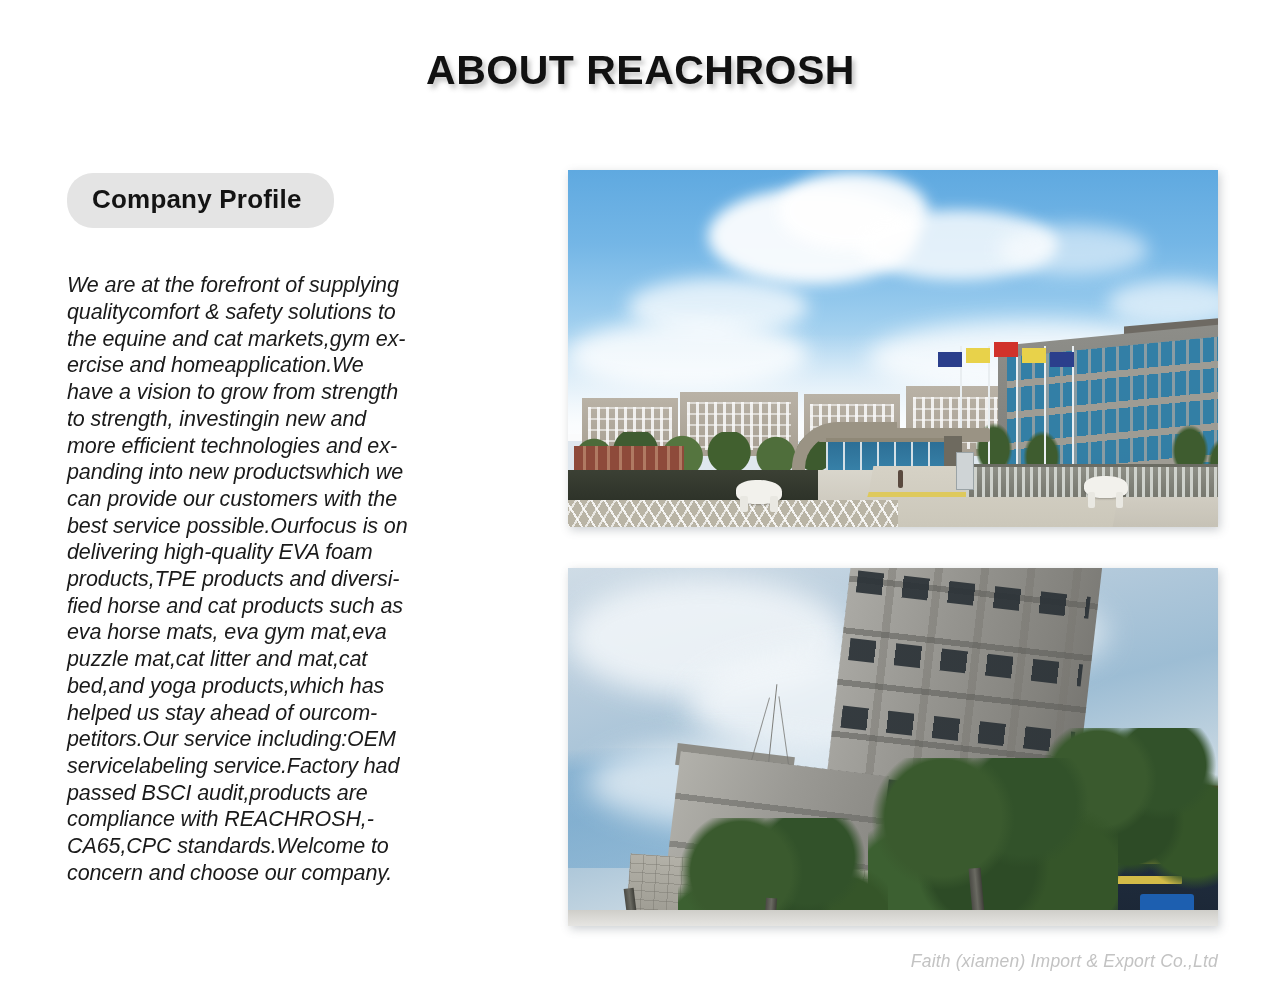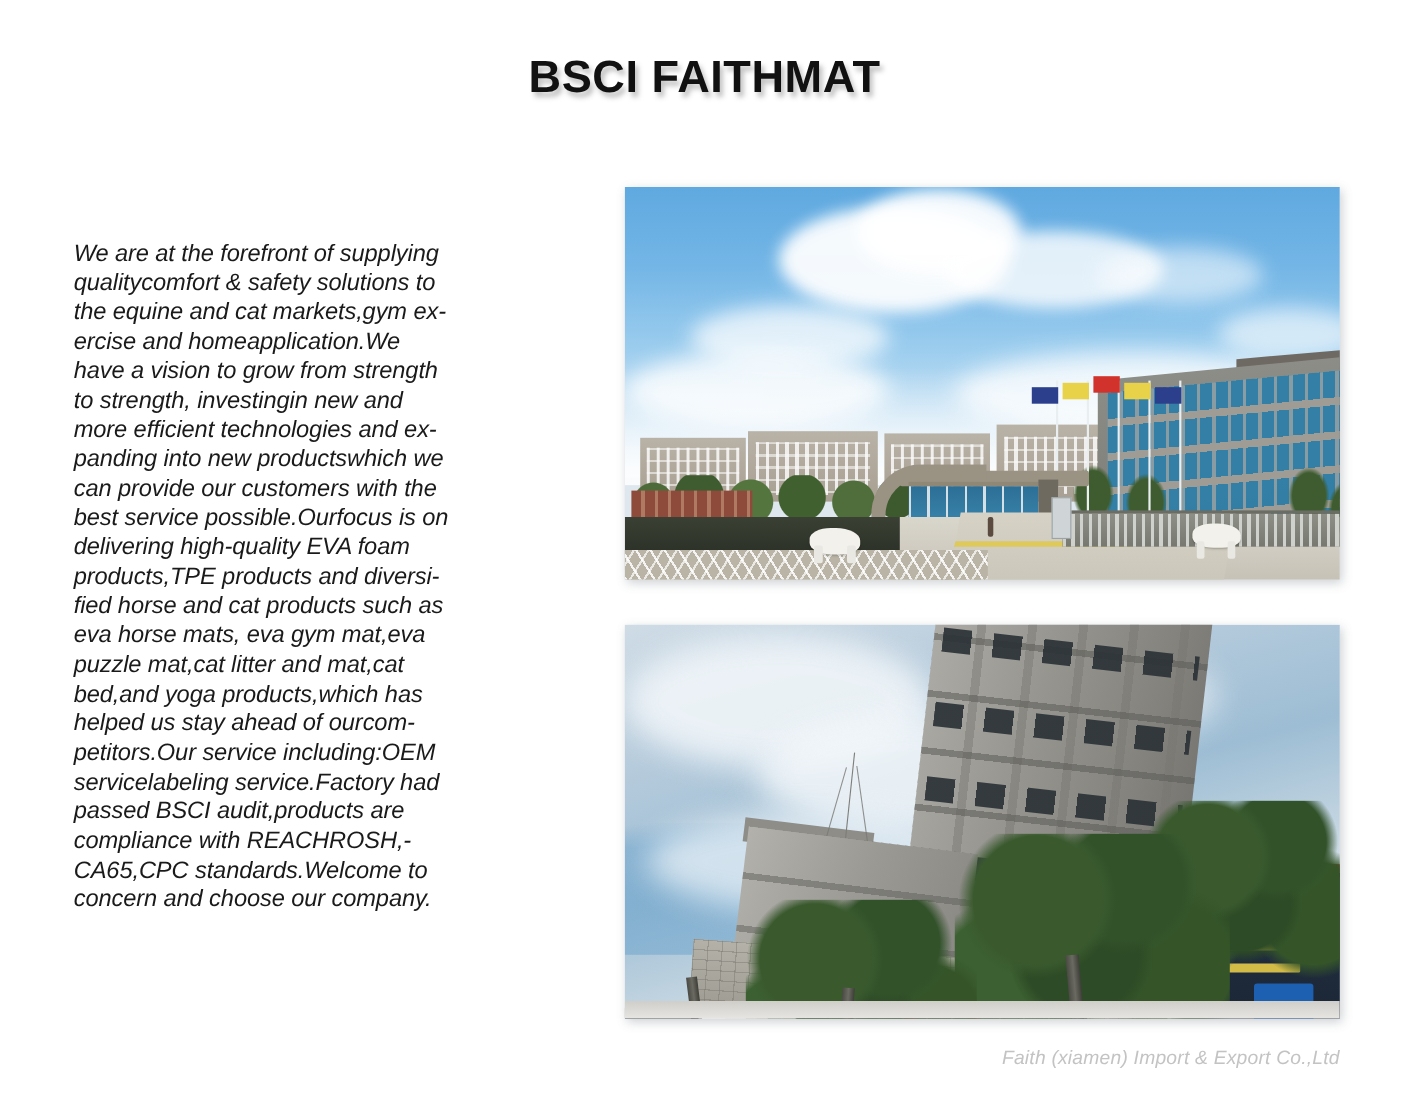--- a/index.html
+++ b/index.html
@@ -441,23 +441,24 @@
     font-family: "Liberation Sans", sans-serif;
     font-style: italic;
     font-size: 17.5px;
     color: #c3c3c3;
     letter-spacing: 0.2px;
   }
 </style>
 </head>
 <body>
 
-<div class="page-title">BSCI FAITHMAT</div>
+<div class="page-title">ABOUT REACHROSH</div>
 
 <div class="left-col">
+  <div class="profile-pill">Company Profile</div>
   <div class="profile-body">We are at the forefront of supplying
 qualitycomfort &amp; safety solutions to
 the equine and cat markets,gym ex-
 ercise and homeapplication.We
 have a vision to grow from strength
 to strength, investingin new and
 more efficient technologies and ex-
 panding into new productswhich we
 can provide our customers with the
 best service possible.Ourfocus is on

